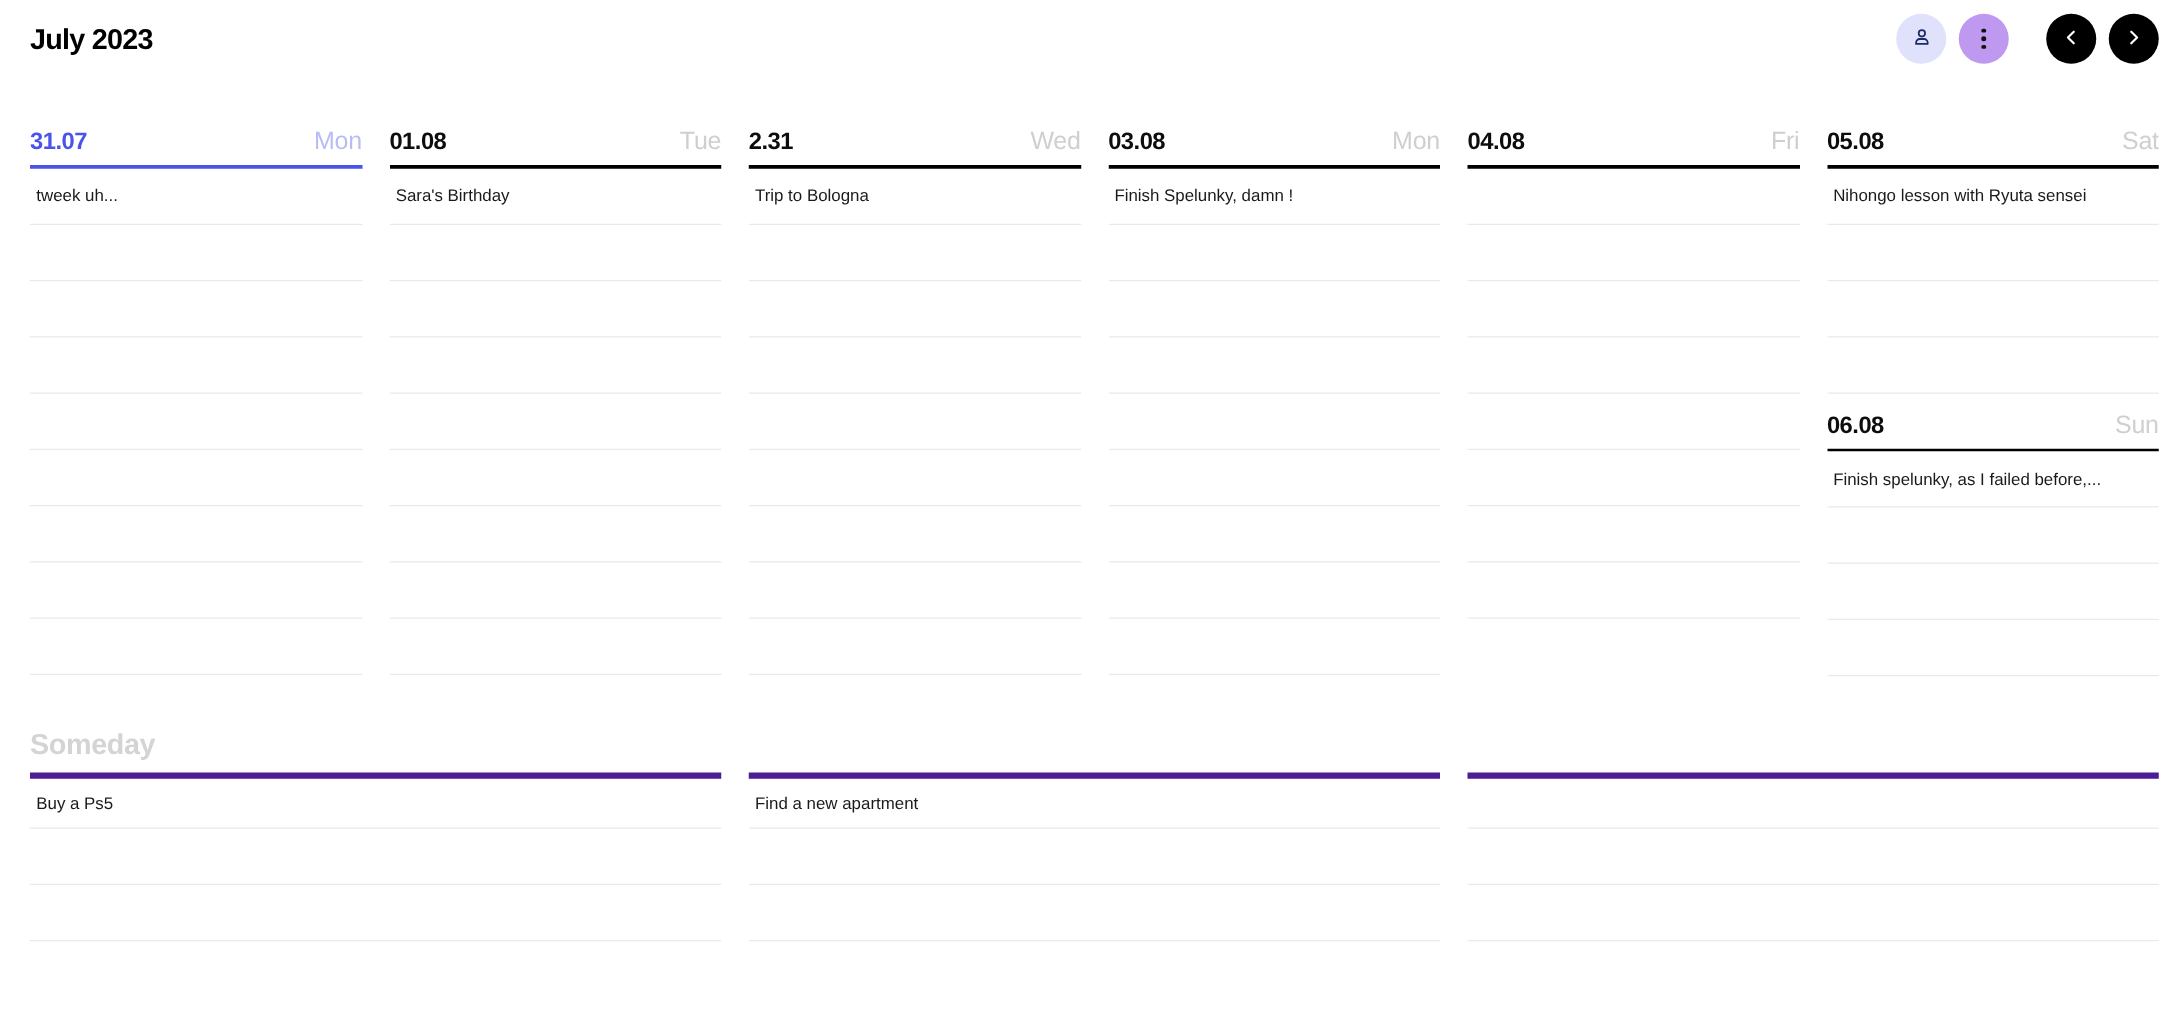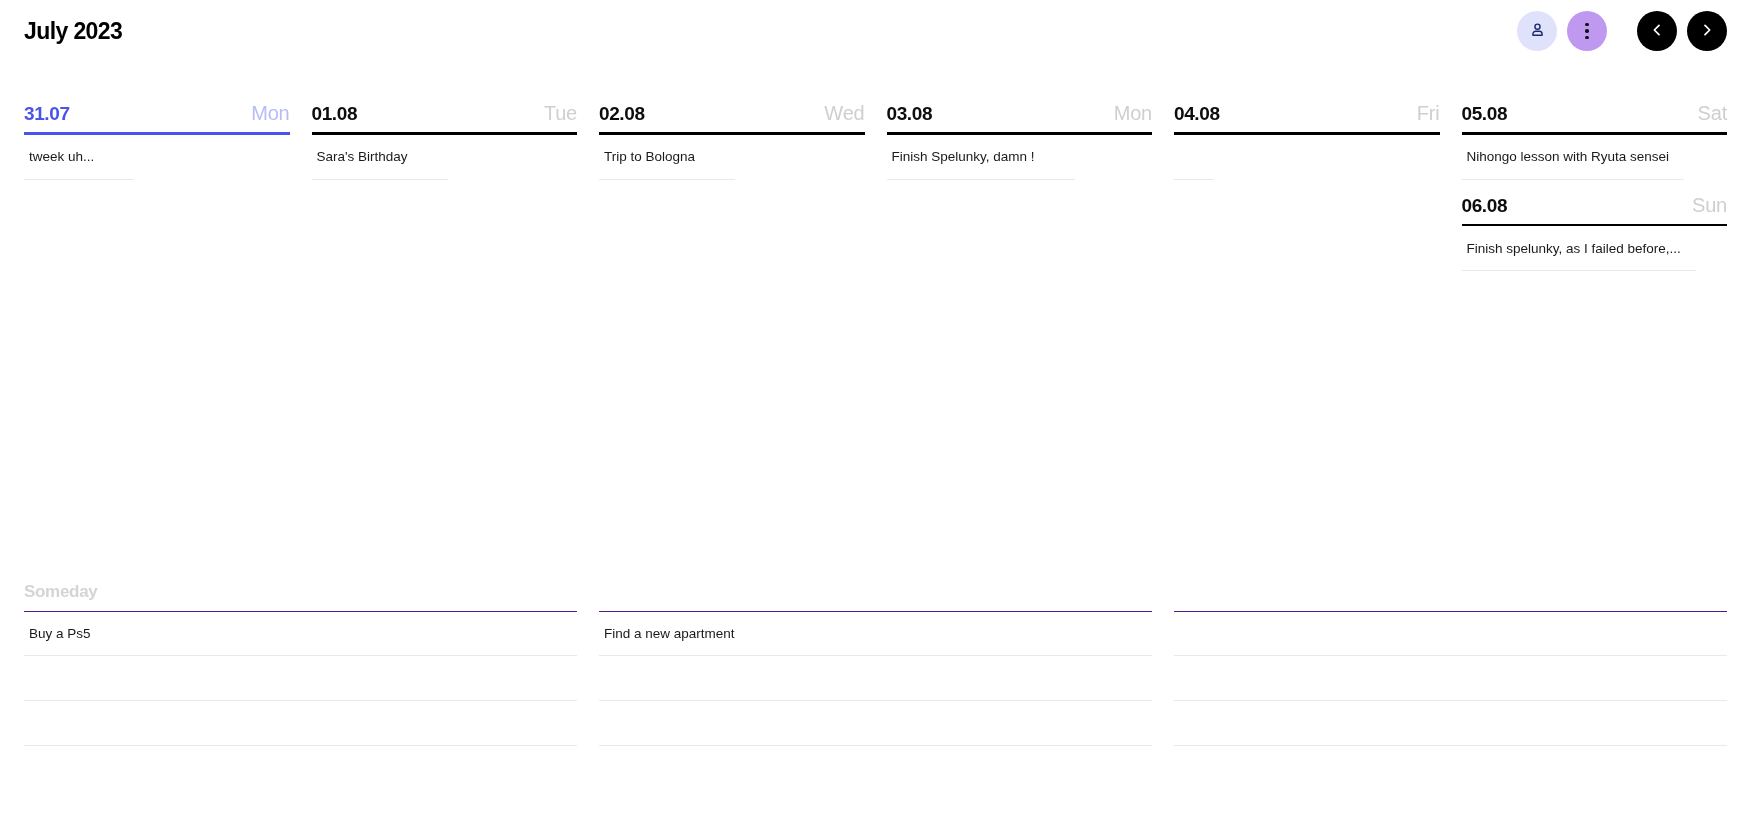--- a/index.html
+++ b/index.html
@@ -88,21 +88,21 @@
   .day-col.today .day-date { color: #4a53ea; }
   .day-col.today .day-name { color: #b8bcf4; }
 
   .day-rule {
     height: 2.5px;
     background: #000000;
     width: 100%;
   }
   .day-col.today .day-rule { background: #4a53ea; }
 
-  .task-list { display: flex; flex-direction: row; }
+  .task-list { display: flex; flex-direction: column; }
   .task-row {
     height: 45px;
     border-bottom: 1px solid #e9e9e9;
     display: flex;
     align-items: center;
     padding-left: 5px;
     font-size: 13.5px;
     color: #1a1a1a;
     white-space: nowrap;
     overflow: hidden;
@@ -113,32 +113,32 @@
 
   
   .sub-day { margin-top: 14px; }
 
   
   .someday-wrap {
     padding: 0 20px 0 24px;
     margin-top: 40px;
   }
   .someday-title {
-    font-size: 17px;
+    font-size: 23px;
     font-weight: bold;
     color: #d4d4d4;
     letter-spacing: -0.3px;
     margin-bottom: 9px;
   }
   .someday-grid {
     display: flex;
     gap: 22px;
   }
   .someday-col { flex: 1 1 0; min-width: 0; display: flex; flex-direction: column; }
-  .someday-col .task-row:first-child { border-top: 1px solid #4c1d95; text-align: center; }
+  .someday-col .task-row:first-child { border-top: 5px solid #4c1d95; text-align: center; }
 </style>
 </head>
 <body>
 
 <div class="header">
   <div class="page-title">July 2023</div>
 
   <div class="header-actions">
 
     <button class="circle-btn btn-profile">
@@ -209,21 +209,21 @@
         <div class="task-row empty"></div>
         <div class="task-row empty"></div>
         <div class="task-row empty"></div>
         <div class="task-row empty"></div>
         <div class="task-row empty"></div>
         <div class="task-row empty"></div>
       </div>
     </div>
     <div class="day-col">
       <div class="day-head">
-        <span class="day-date">02.08</span>
+        <span class="day-date">2.31</span>
         <span class="day-name">Wed</span>
       </div>
       <div class="day-rule"></div>
       <div class="task-list">
         <div class="task-row">Trip to Bologna</div>
         <div class="task-row empty"></div>
         <div class="task-row empty"></div>
         <div class="task-row empty"></div>
         <div class="task-row empty"></div>
         <div class="task-row empty"></div>

